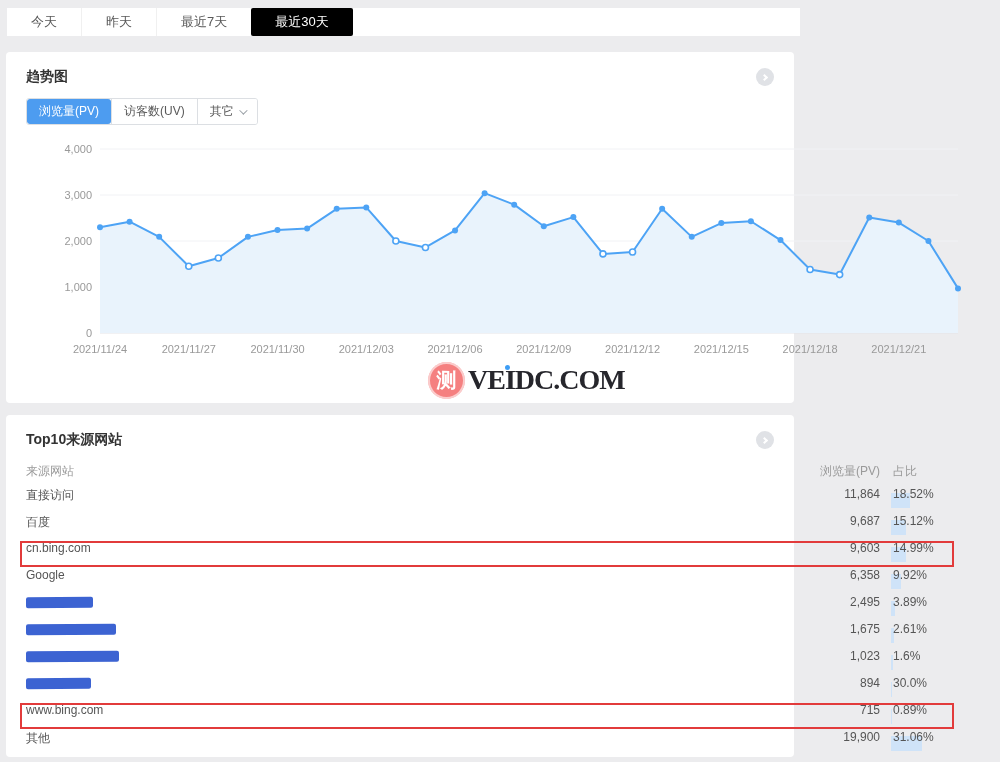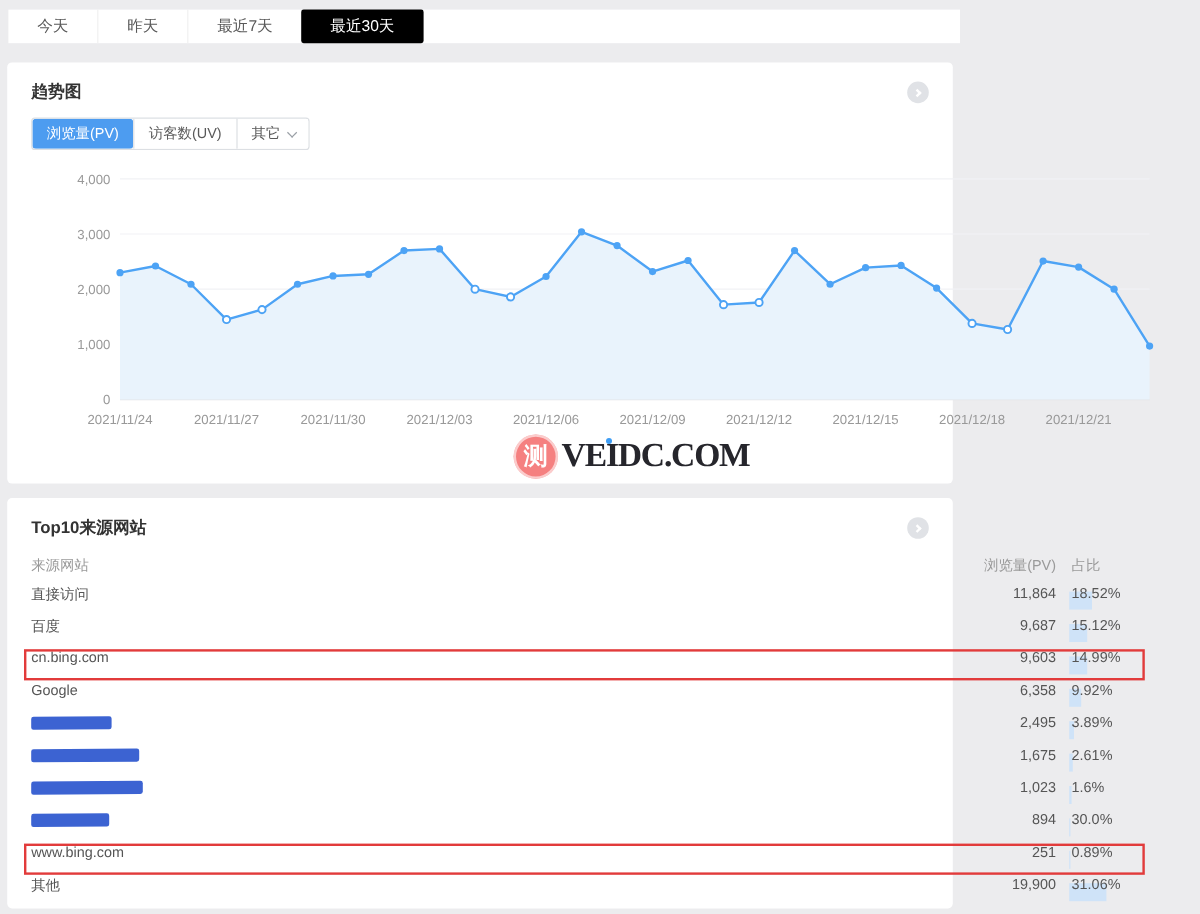--- a/index.html
+++ b/index.html
@@ -271,21 +271,21 @@
         <div class="col-pv">1,023</div>
         <div class="col-ratio"><span class="ratio-bar" style="width: 2px;"></span><span class="ratio-text">1.6%</span></div>
       </div>
       <div class="tbl-row">
         <div class="col-name"><span class="redaction" style="display: inline-block; width: 65px;"></span></div>
         <div class="col-pv">894</div>
         <div class="col-ratio"><span class="ratio-bar" style="width: 1px;"></span><span class="ratio-text">30.0%</span></div>
       </div>
       <div class="tbl-row boxed">
         <div class="col-name"><span class="src-name">www.bing.com</span></div>
-        <div class="col-pv">251</div>
+        <div class="col-pv">715</div>
         <div class="col-ratio"><span class="ratio-bar" style="width: 1px;"></span><span class="ratio-text">0.89%</span></div>
       </div>
       <div class="tbl-row">
         <div class="col-name"><span class="src-name">其他</span></div>
         <div class="col-pv">19,900</div>
         <div class="col-ratio"><span class="ratio-bar" style="width: 31px;"></span><span class="ratio-text">31.06%</span></div>
       </div>
     </div>
   </div>
 

